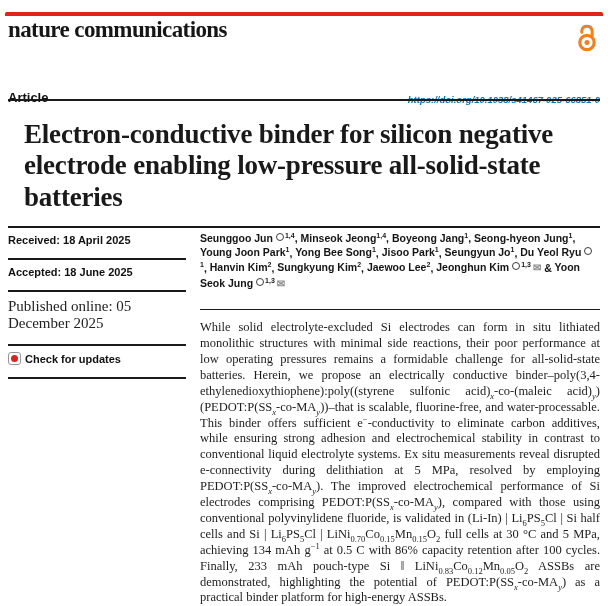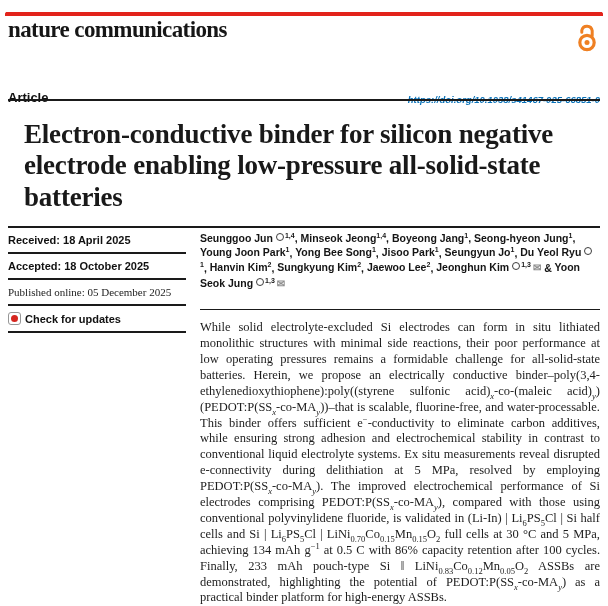--- a/index.html
+++ b/index.html
@@ -20,22 +20,22 @@
 
   .rule-article{position:absolute;left:8px;right:8px;top:99px;height:2px;background:#1a1a1a;}
 
   .paper-title{position:absolute;left:8px;top:103px;width:594px;margin:16px;
                font-family:"Liberation Serif",serif;font-weight:700;font-size:27px;
                line-height:1.16;letter-spacing:-0.2px;color:#191919;}
 
   .rule-mid{position:absolute;left:8px;right:8px;top:226px;height:2px;background:#1a1a1a;}
 
   .meta{position:absolute;left:8px;top:228px;width:178px;}
-  .meta-row{border-bottom:2px solid #1a1a1a;padding:6px 0 6px;font-size:11px;font-weight:700;color:#111;}
-  .meta-row.pub{font-family:"Liberation Serif",serif;font-weight:400;font-size:11px;color:#222;}
+  .meta-row{border-bottom:2px solid #1a1a1a;padding:6px 0 12px;font-size:11px;font-weight:700;color:#111;}
+  .meta-row.pub{font-family:"Liberation Serif",serif;font-weight:400;font-size:15px;color:#222;}
   .badge{display:flex;align-items:center;gap:4px;cursor:pointer;}
   .cm-icon{position:relative;width:11px;height:11px;border:1.5px solid #979797;border-radius:3px;flex:0 0 auto;}
   .cm-icon::after{content:'';position:absolute;inset:2px;background:#d6261f;border-radius:50%;}
 
   .content{position:absolute;left:200px;top:230px;width:400px;}
   .authors{font-size:10.5px;font-weight:700;line-height:1.38;color:#141414;}
   .authors sup{font-size:7px;}
   .orcid{display:inline-block;width:6px;height:6px;border:1.5px solid #3d3d3d;border-radius:50%;
          margin:0 1px 0 3px;vertical-align:1px;}
   .env{color:#8d8d8d;font-size:10px;margin-left:2px;}
@@ -68,21 +68,21 @@
   </div>
 
   <div class="rule-article"></div>
 
   <h1 class="paper-title">Electron-conductive binder for silicon negative electrode enabling low-pressure all-solid-state batteries</h1>
 
   <div class="rule-mid"></div>
 
   <aside class="meta">
     <div class="meta-row">Received: 18 April 2025</div>
-    <div class="meta-row">Accepted: 18 October 2025</div>
+    <div class="meta-row">Accepted: 18 June 2025</div>
     <div class="meta-row pub">Published online: 05 December 2025</div>
     <div class="meta-row badge">
       <span class="cm-icon"></span>
       <span>Check for updates</span>
     </div>
   </aside>
 
   <main class="content">
     <div class="authors"><span>Seunggoo Jun<span class="orcid"></span><sup>1,4</sup></span>, <span>Minseok Jeong<sup>1,4</sup></span>, <span>Boyeong Jang<sup>1</sup></span>, <span>Seong-hyeon Jung<sup>1</sup></span>, <span>Young Joon Park<sup>1</sup></span>, <span>Yong Bee Song<sup>1</sup></span>, <span>Jisoo Park<sup>1</sup></span>, <span>Seungyun Jo<sup>1</sup></span>, <span>Du Yeol Ryu<span class="orcid"></span><sup>1</sup></span>, <span>Hanvin Kim<sup>2</sup></span>, <span>Sungkyung Kim<sup>2</sup></span>, <span>Jaewoo Lee<sup>2</sup></span>, <span>Jeonghun Kim<span class="orcid"></span><sup>1,3</sup><span class="env">✉</span></span> &amp; <span>Yoon Seok Jung<span class="orcid"></span><sup>1,3</sup><span class="env">✉</span></span></div>
     <div class="authors-rule"></div>

